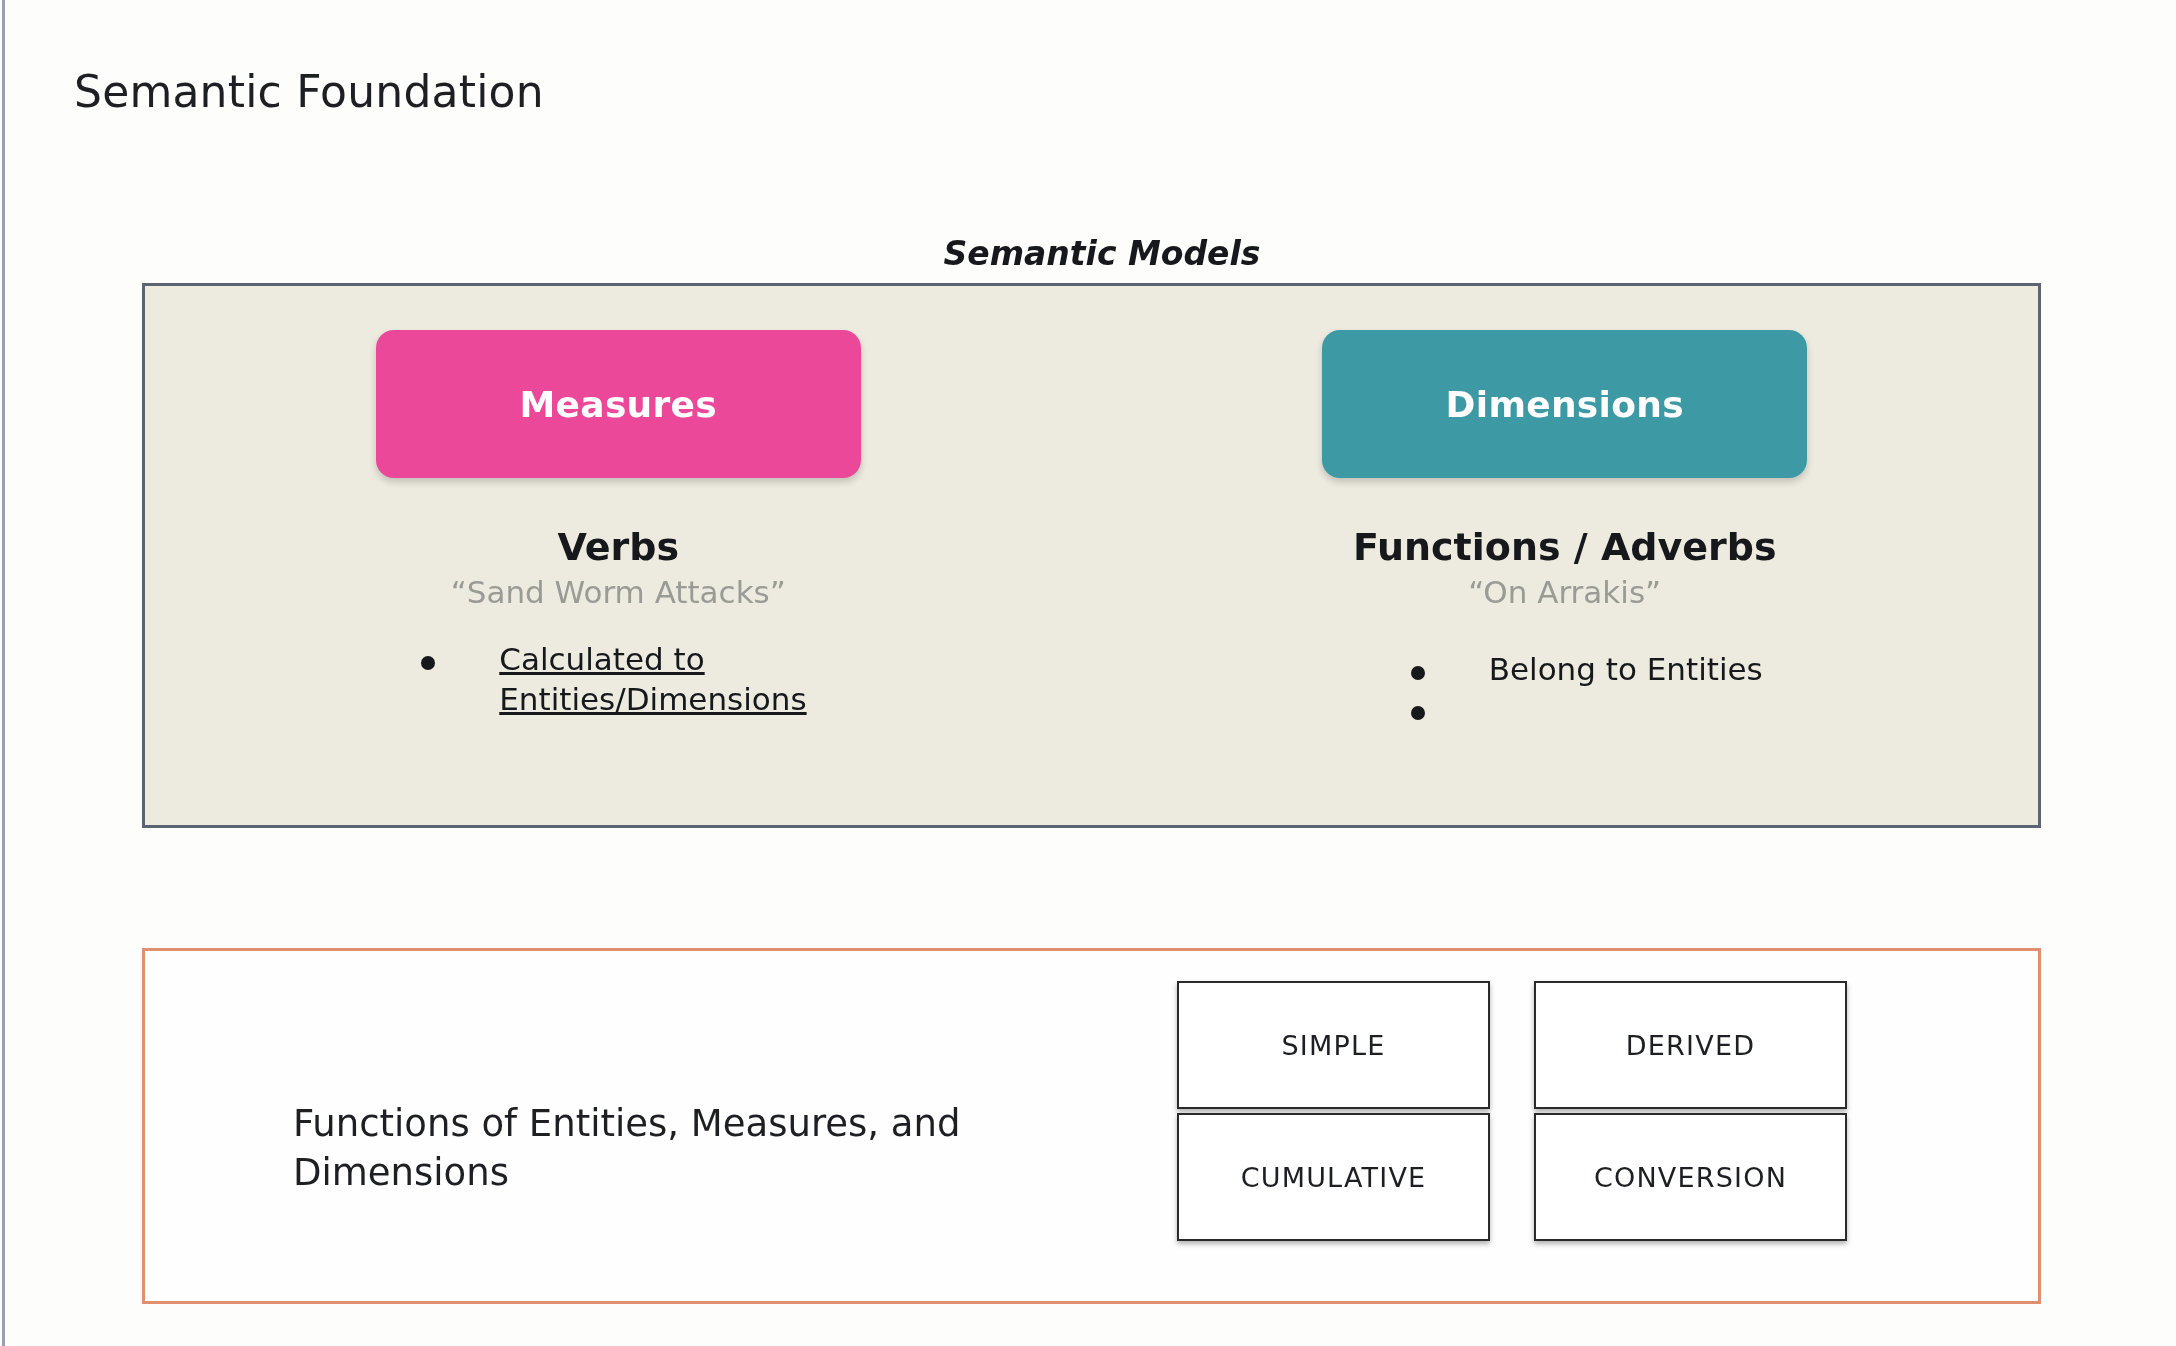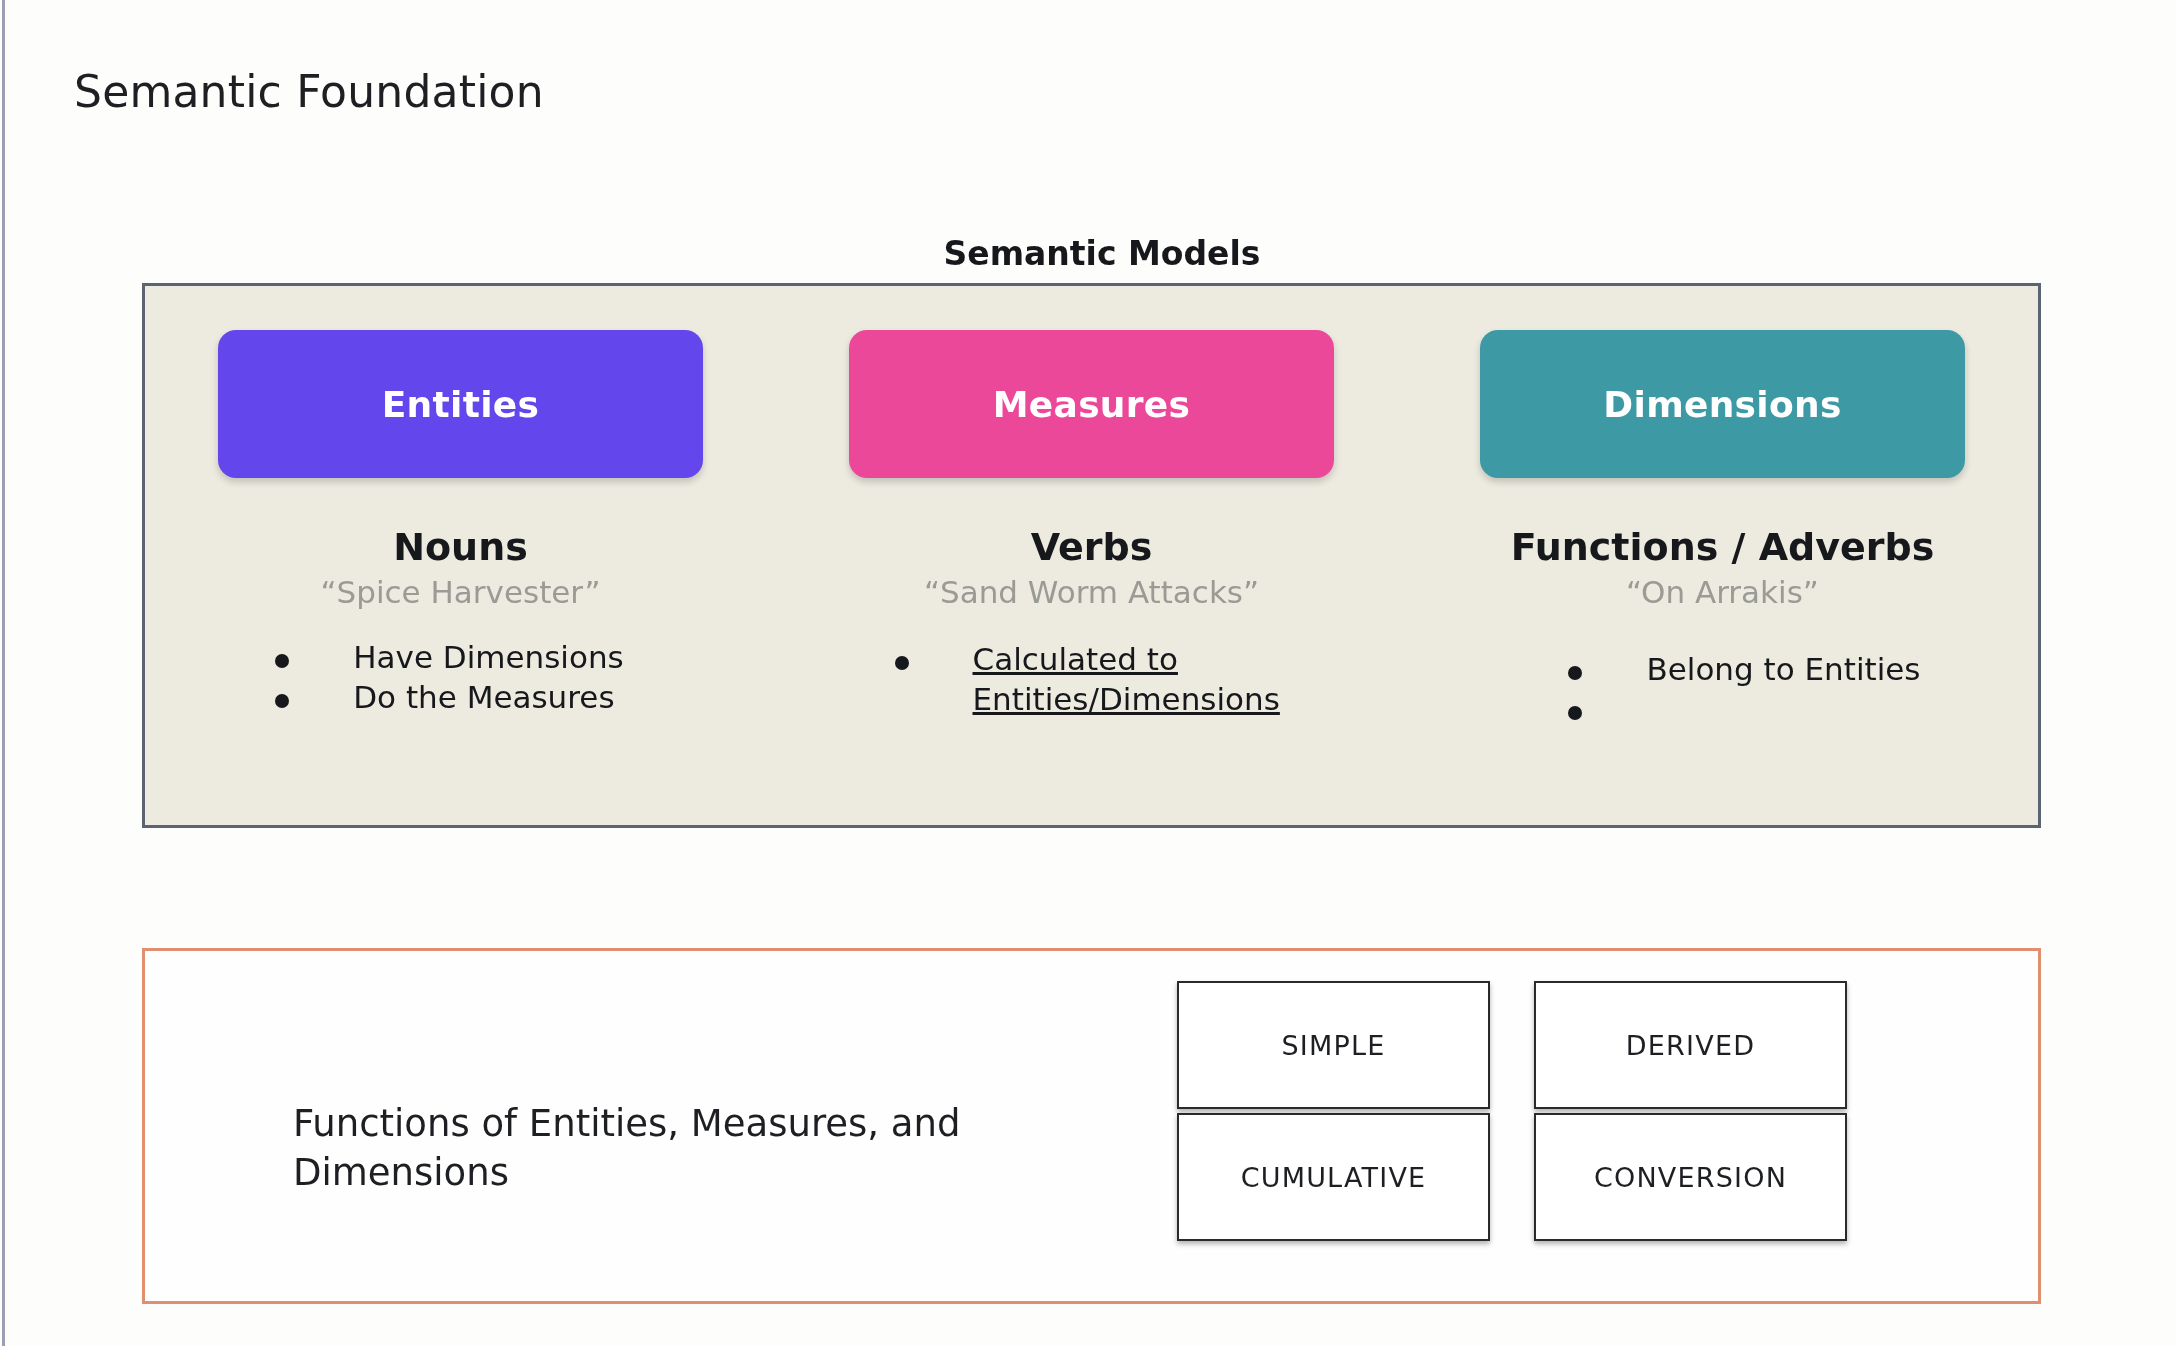--- a/index.html
+++ b/index.html
@@ -45,20 +45,21 @@
     color: #16181c;
     text-align: center;
     white-space: nowrap;
   }
   #semantic-models-heading {
     left: 0;
     right: 15px;
     top: 234px;
     
     padding-left: 43px;
+    font-style: italic;
   }
 
   .models-card {
     position: absolute;
     left: 142px;
     top: 283px;
     width: 1899px;
     height: 545px;
     background: #edebe0;
     border: 3px solid #5c6372;
@@ -207,37 +208,20 @@
 
 <div class="left-edge-rule"></div>
 
 <div class="page-title">Semantic Foundation</div>
 
 <div class="section-heading" id="semantic-models-heading">Semantic Models</div>
 
 <div class="models-card">
   <div class="models-cols">
 
-    <div class="models-col" id="col-entities">
-      <div class="pill pill-entities">Entities</div>
-      <div class="part-of-speech">Nouns</div>
-      <div class="example-quote">“Spice Harvester”</div>
-      <ul class="bullets">
-        <li>
-          <span class="bullet-dot"></span>
-          <span class="bullet-gap"></span>
-          <span class="bullet-text">Have Dimensions</span>
-        </li>
-        <li>
-          <span class="bullet-dot"></span>
-          <span class="bullet-gap"></span>
-          <span class="bullet-text">Do the Measures</span>
-        </li>
-      </ul>
-    </div>
 
     <div class="models-col" id="col-measures">
       <div class="pill pill-measures">Measures</div>
       <div class="part-of-speech">Verbs</div>
       <div class="example-quote">“Sand Worm Attacks”</div>
       <ul class="bullets">
         <li>
           <span class="bullet-dot"></span>
           <span class="bullet-gap"></span>
           <span class="bullet-text" style="max-width:330px;text-decoration:underline;">Calculated to Entities/Dimensions</span>

